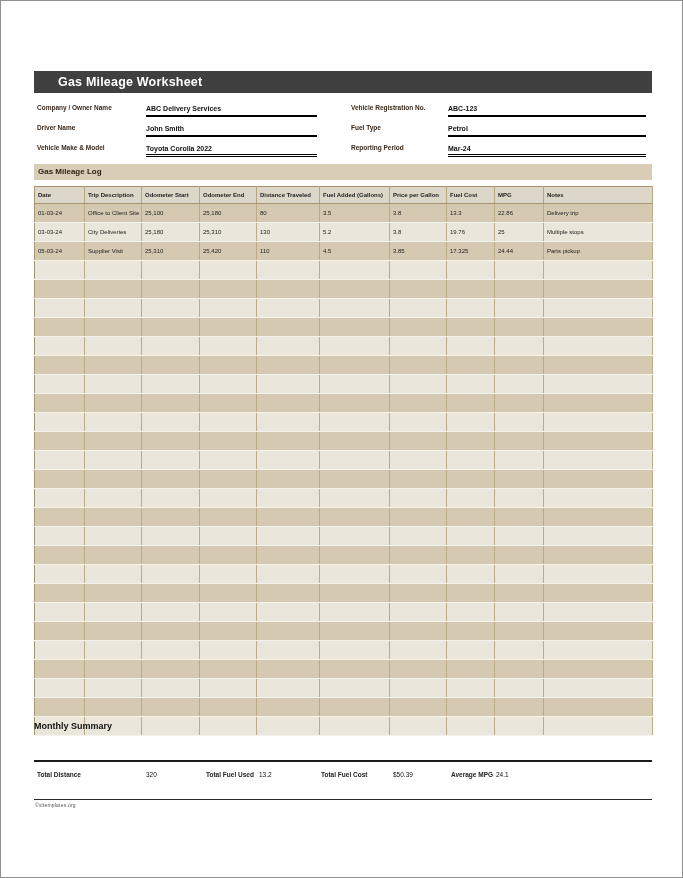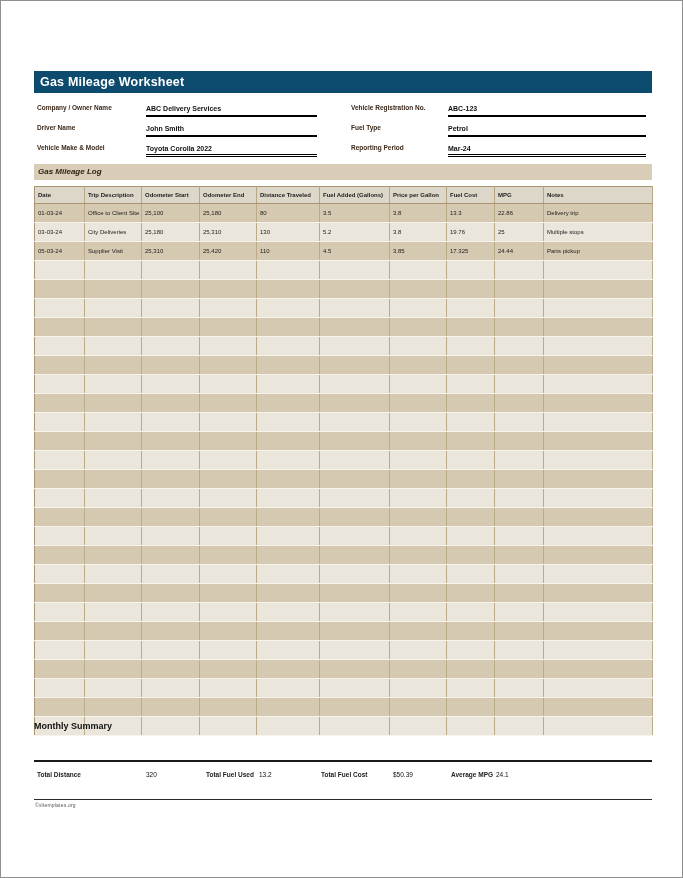--- a/index.html
+++ b/index.html
@@ -3,38 +3,38 @@
 <meta charset="utf-8">
 <style>
   html,body{margin:0;padding:0;background:#e8e8e8;}
   .page{
     position:relative;width:683px;height:878px;background:#ffffff;
     border:1px solid #8f8f8f;box-sizing:border-box;overflow:hidden;
     font-family:"Liberation Sans", sans-serif;color:#1c1c1c;
   }
   .titlebar{
     position:absolute;left:33px;top:70px;width:618px;height:22px;
-    background:#0c4a6e;color:#ffffff;font-size:12.5px;font-weight:bold;
-    line-height:22px;padding-left:6px;box-sizing:border-box;letter-spacing:.2px;
+    background:#404040;color:#ffffff;font-size:12.5px;font-weight:bold;
+    line-height:22px;padding-left:24px;box-sizing:border-box;letter-spacing:.2px;
   }
   .form{position:absolute;left:33px;top:100px;width:618px;height:62px;}
   .form-row{position:absolute;height:20px;width:618px;}
   .form-label{
     position:absolute;top:3px;font-size:6.5px;font-weight:bold;color:#3a281a;
   }
   .form-value{
     position:absolute;top:0;height:16px;font-size:7px;font-weight:bold;color:#111;
     line-height:16px;box-sizing:border-box;
   }
   .u2{border-bottom:2px solid #000;}
   .ud{border-bottom:3px double #000;}
   .section-bar{
     position:absolute;left:33px;top:163px;width:618px;height:16px;
     background:#d9cdb7;color:#2f1f10;font-size:8px;font-weight:bold;
-    line-height:15px;padding-left:4px;box-sizing:border-box;font-style:italic;
+    line-height:15px;padding-left:4px;box-sizing:border-box;
   }
   table.log{
     position:absolute;left:33px;top:185px;width:618px;
     border-collapse:collapse;table-layout:fixed;
     border:1px solid #a8956f;
   }
   table.log th{
     background:#dcd7c8;font-size:6px;font-weight:bold;text-align:left;
     height:16px;padding:0 0 0 3px;border-right:1px solid #b7a684;
     border-bottom:1px solid #a8956f;color:#222;overflow:hidden;white-space:nowrap;

